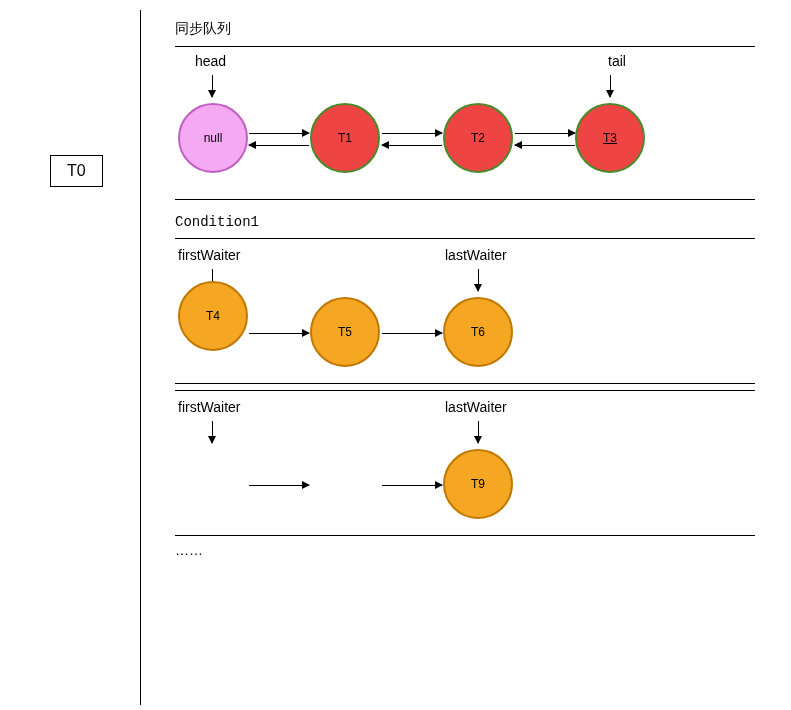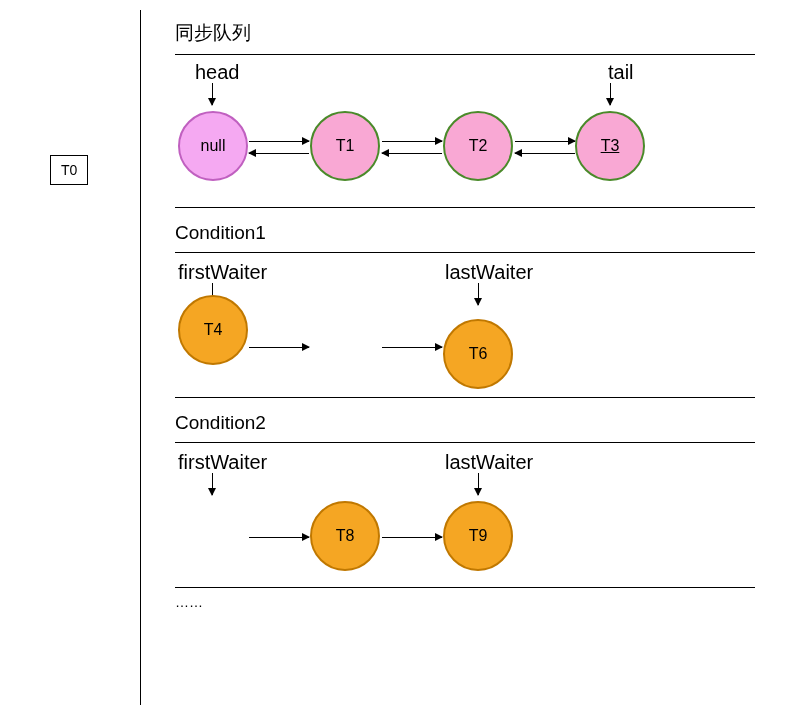--- a/index.html
+++ b/index.html
@@ -10,39 +10,39 @@
       width: 791px;
       height: 710px;
       position: relative;
       background: #fff;
     }
     .t0-box {
       position: absolute;
       left: 50px;
       top: 155px;
       border: 1px solid #000;
-      padding: 6px 10px;
-      font-size: 14px;
+      padding: 6px 16px;
+      font-size: 16px;
     }
     .vline {
       position: absolute;
       left: 140px;
       top: 10px;
       width: 1px;
       height: 695px;
       background: #000;
     }
     .content {
       position: absolute;
       left: 175px;
       top: 20px;
       width: 580px;
     }
     .section-title {
-      font-size: 19px;
+      font-size: 14px;
       margin-bottom: 8px;
     }
     .hr {
       border: none;
       border-top: 1px solid #000;
       margin: 6px 0;
     }
     .queue-area {
       position: relative;
       height: 140px;
@@ -54,28 +54,28 @@
     }
     .node {
       position: absolute;
       width: 70px;
       height: 70px;
       border-radius: 50%;
       border: 2px solid;
       display: flex;
       align-items: center;
       justify-content: center;
-      font-size: 16px;
+      font-size: 12px;
     }
     .node.pink { background: #f5a9f2; border-color: #c060c0; }
-    .node.green { background: #f9a8d4; border-color: #4a8a2a; }
+    .node.green { background: #ef4444; border-color: #4a8a2a; }
     .node.orange { background: #f5a623; border-color: #c07800; }
     .label-top {
       position: absolute;
-      font-size: 20px;
+      font-size: 14px;
       text-align: center;
     }
     .arrow-down {
       position: absolute;
       width: 1px;
       height: 22px;
       background: #000;
     }
     .arrow-down::after {
       content: "";
@@ -152,48 +152,47 @@
     <div class="link arrow-l" style="left:74px;top:92px;width:60px;"></div>
 
     <div class="link arrow-r" style="left:207px;top:80px;width:60px;"></div>
     <div class="link arrow-l" style="left:207px;top:92px;width:60px;"></div>
 
     <div class="link arrow-r" style="left:340px;top:80px;width:60px;"></div>
     <div class="link arrow-l" style="left:340px;top:92px;width:60px;"></div>
   </div>
   <hr class="hr">
 
-  <div class="section-title" style="margin-top:14px;">Condition1</div>
+  <div class="section-title" style="margin-top:14px;font-family:Liberation Mono, monospace;">Condition1</div>
   <hr class="hr">
   <div class="cond-area">
     <div class="label-top" style="left:3px;top:0;">firstWaiter</div>
     <div class="arrow-down" style="left:37px;top:22px;"></div>
     <div class="label-top" style="left:270px;top:0;">lastWaiter</div>
     <div class="arrow-down" style="left:303px;top:22px;"></div>
     <div class="node orange" style="left:3px;top:34px;">
         <span>T4</span>
       </div>
-    <div class="node orange" style="left:268px;top:58px;">
+    <div class="node orange" style="left:135px;top:50px;">
+        <span>T5</span>
+      </div>
+    <div class="node orange" style="left:268px;top:50px;">
         <span>T6</span>
       </div>
     <div class="link arrow-r" style="left:74px;top:86px;width:60px;"></div>
     <div class="link arrow-r" style="left:207px;top:86px;width:60px;"></div>
   </div>
   <hr class="hr">
 
-  <div class="section-title" style="margin-top:14px;">Condition2</div>
   <hr class="hr">
   <div class="cond-area">
     <div class="label-top" style="left:3px;top:0;">firstWaiter</div>
     <div class="arrow-down" style="left:37px;top:22px;"></div>
     <div class="label-top" style="left:270px;top:0;">lastWaiter</div>
     <div class="arrow-down" style="left:303px;top:22px;"></div>
-    <div class="node orange" style="left:135px;top:50px;">
-        <span>T8</span>
-      </div>
     <div class="node orange" style="left:268px;top:50px;">
         <span>T9</span>
       </div>
     <div class="link arrow-r" style="left:74px;top:86px;width:60px;"></div>
     <div class="link arrow-r" style="left:207px;top:86px;width:60px;"></div>
   </div>
   <hr class="hr">
 
   <div class="ellipsis">……</div>
 </div>

